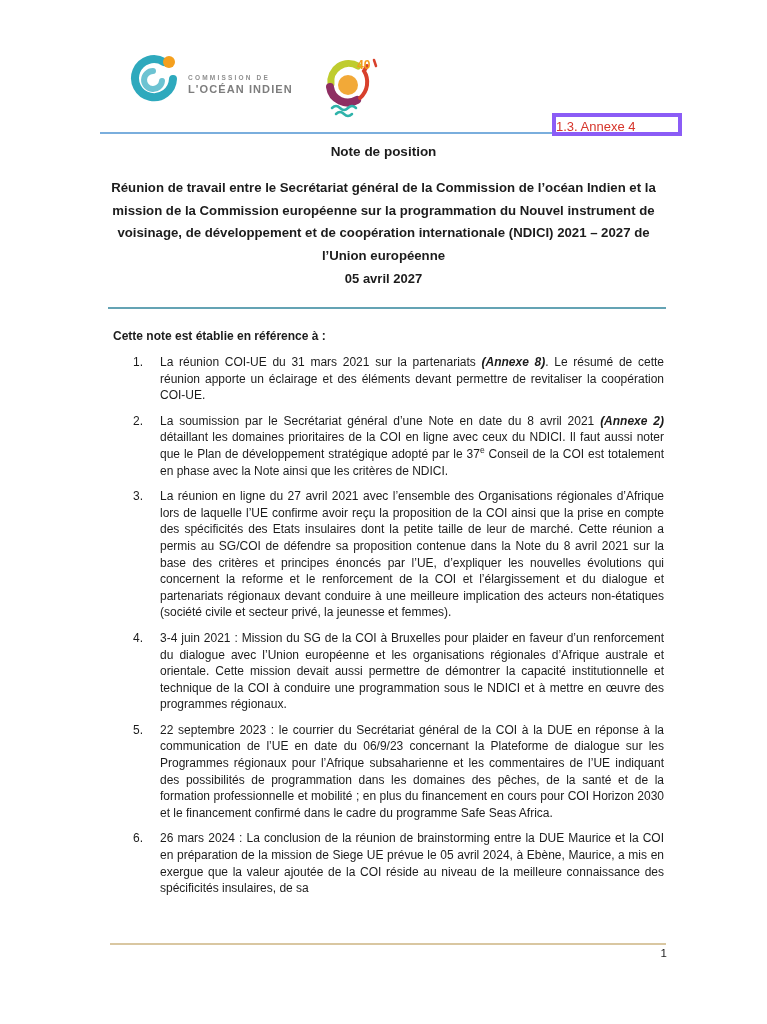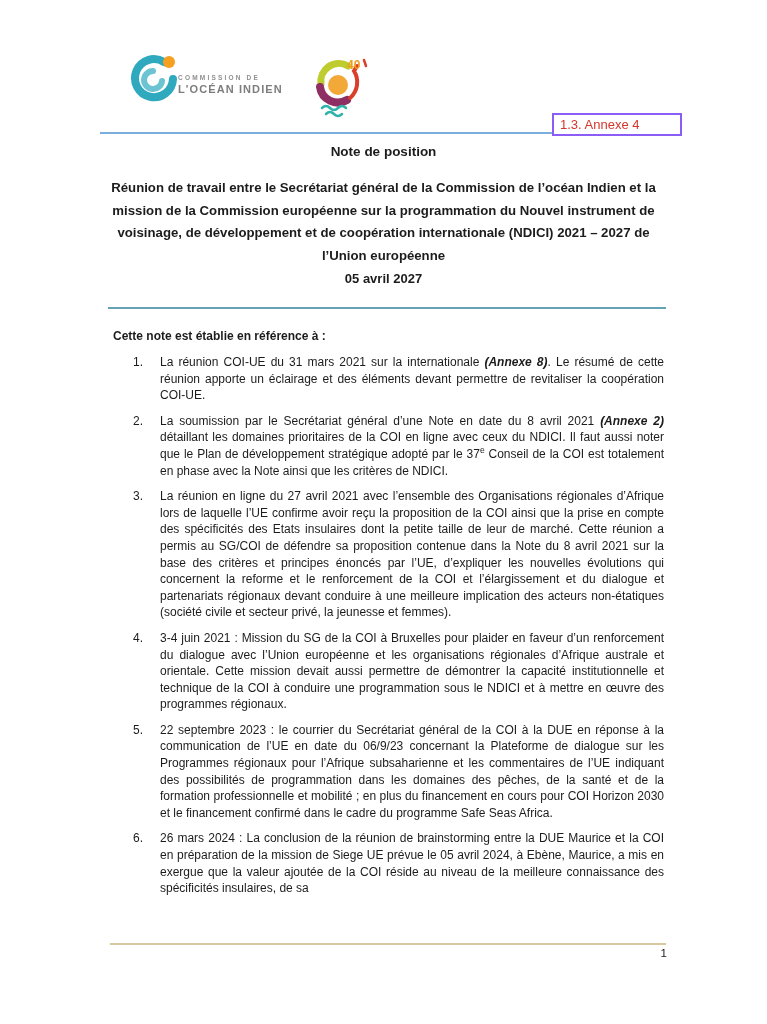--- a/index.html
+++ b/index.html
@@ -5,30 +5,30 @@
   * { margin:0; padding:0; box-sizing:border-box; }
   html,body { background:#ffffff; }
   body { font-family:"Liberation Sans", sans-serif; color:#1c1c1c; }
   .page {
     position:relative; width:767px; height:1024px; margin:0 auto;
     background:#ffffff; overflow:hidden;
   }
 
   
   .logos { position:absolute; top:54px; left:128px; display:flex; align-items:flex-start; gap:28px; }
-  .coi-logo { display:flex; align-items:center; gap:0; }
+  .coi-logo { display:flex; align-items:center; gap:10px; }
   .coi-text { display:flex; flex-direction:column; gap:2px; margin-top:6px; }
   .coi-line1 { font-size:6.5px; letter-spacing:2.2px; color:#8f8f8f; font-weight:600; }
   .coi-line2 { font-size:11px; letter-spacing:1.1px; color:#7d7d7d; font-weight:600; }
 
   
   .annex-box {
     position:absolute; top:113px; left:552px; width:130px; height:23px;
-    border:2px solid #8b5cf6; color:#d6352b; background:#fff;
-    font-size:13px; line-height:19px; padding-left:6px; z-index:3;
+    border:4px solid #8b5cf6; color:#d6352b; background:#fff;
+    font-size:13px; line-height:19px; z-index:3;
   }
 
   
   .rule { position:absolute; height:2px; }
   .rule-blue { top:132px; left:100px; width:570px; background:#7aaedd; z-index:1; }
   .rule-teal { top:307px; left:108px; width:558px; background:#64a3b4; }
   .rule-tan  { top:943px; left:110px; width:556px; height:1.5px; background:#d9c7a1; }
 
   
   .doc-title {
@@ -104,21 +104,21 @@
   <div class="subject">Réunion de travail entre le Secrétariat général de la Commission de l’océan Indien et la mission de la Commission européenne sur la programmation du Nouvel instrument de voisinage, de développement et de coopération internationale (NDICI) 2021 – 2027 de l’Union européenne</div>
   <div class="doc-date">05 avril 2027</div>
 
   <div class="rule rule-teal"></div>
 
   <div class="intro">Cette note est établie en référence à :</div>
 
   <div class="ref-list">
       <div class="item">
         <div class="num">1.</div>
-        <div class="itembody"><span class="seg-bold">La réunion COI-UE du 31 mars 2021</span><span class="seg-normal"> sur la internationale </span><span class="seg-bold-italic">(Annexe 8)</span><span class="seg-normal">. Le résumé de cette réunion apporte un éclairage et des éléments devant permettre de revitaliser la coopération COI-UE.</span></div>
+        <div class="itembody"><span class="seg-bold">La réunion COI-UE du 31 mars 2021</span><span class="seg-normal"> sur la partenariats </span><span class="seg-bold-italic">(Annexe 8)</span><span class="seg-normal">. Le résumé de cette réunion apporte un éclairage et des éléments devant permettre de revitaliser la coopération COI-UE.</span></div>
       </div>
       <div class="item">
         <div class="num">2.</div>
         <div class="itembody"><span class="seg-bold">La soumission par le Secrétariat général d’une Note en date du 8 avril 2021 </span><span class="seg-bold-italic">(Annexe 2)</span><span class="seg-normal"> détaillant les domaines prioritaires de la COI en ligne avec ceux du NDICI. Il faut aussi noter que le Plan de développement stratégique adopté par le 37</span><sup class="seg-sup">e</sup><span class="seg-normal"> Conseil de la COI est totalement en phase avec la Note ainsi que les critères de NDICI.</span></div>
       </div>
       <div class="item">
         <div class="num">3.</div>
         <div class="itembody"><span class="seg-normal">La </span><span class="seg-bold">réunion en ligne du 27 avril 2021</span><span class="seg-normal"> avec l’ensemble des Organisations régionales d’Afrique lors de laquelle </span><span class="seg-bold">l’UE confirme avoir reçu la proposition de la COI ainsi que la prise en compte des spécificités des Etats insulaires dont la petite taille de leur de marché</span><span class="seg-normal">. Cette réunion a permis au SG/COI de défendre sa proposition contenue dans la Note du 8 avril 2021 sur la base des critères et principes énoncés par l’UE, d’expliquer les nouvelles évolutions qui concernent la reforme et le renforcement de la COI et l’élargissement et du dialogue et partenariats régionaux devant conduire à une meilleure implication des acteurs non-étatiques (société civile et secteur privé, la jeunesse et femmes).</span></div>
       </div>
       <div class="item">

